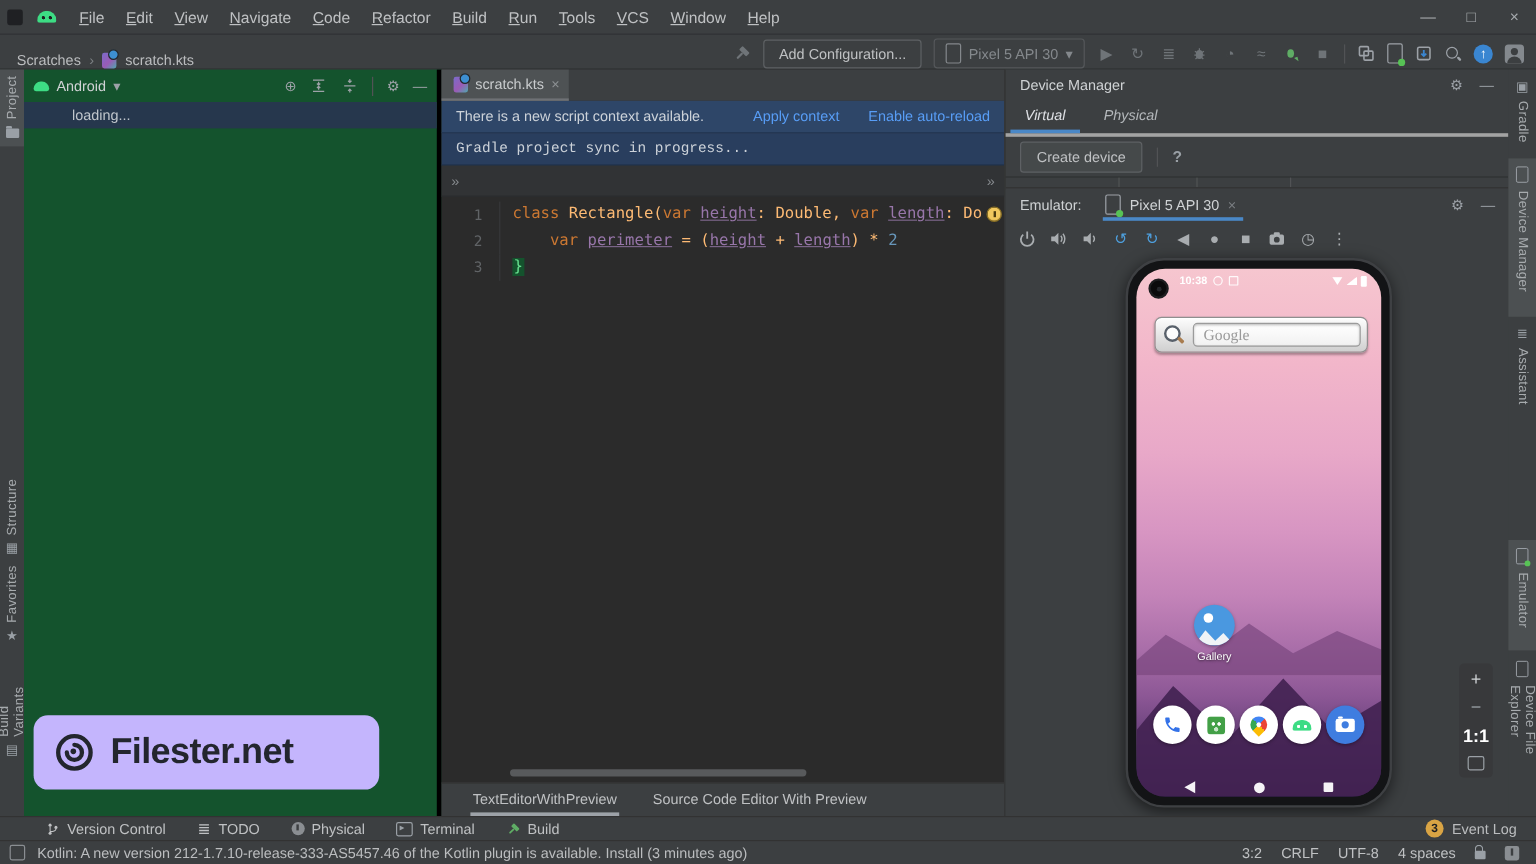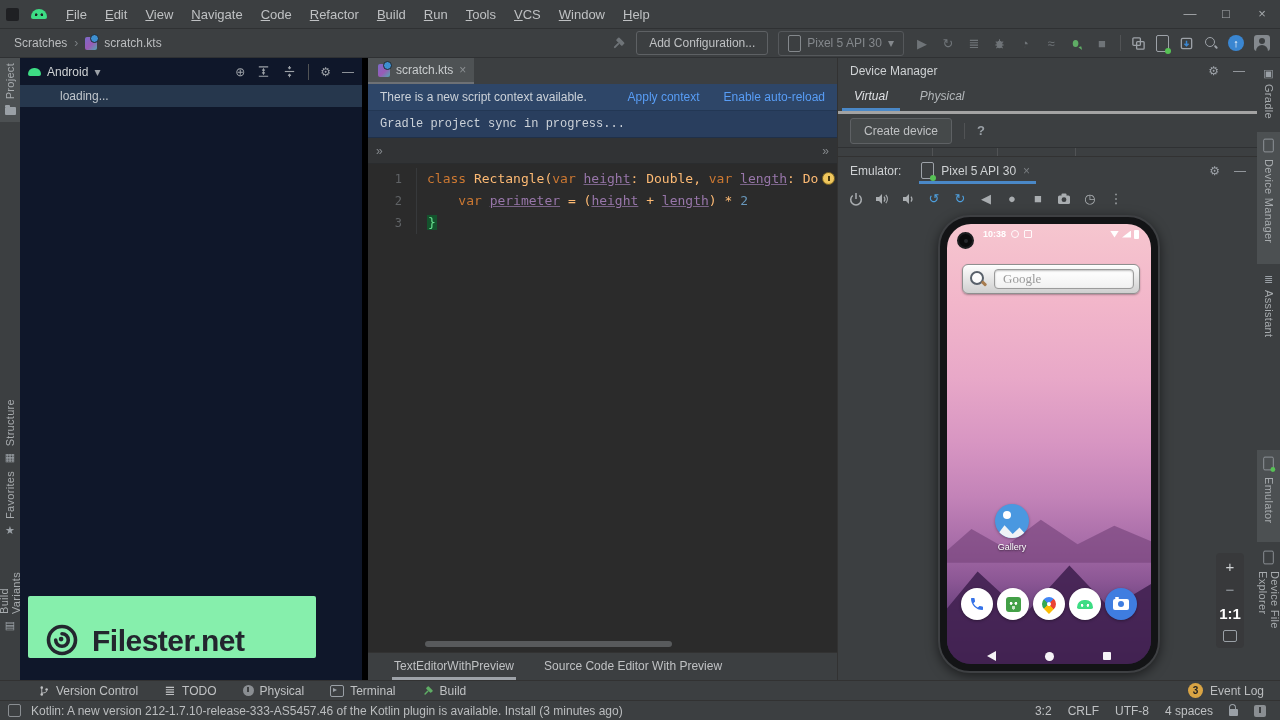--- a/index.html
+++ b/index.html
@@ -13,21 +13,21 @@
   .droid{width:16px;height:10px;background:#3ddc84;border-radius:8px 8px 2px 2px;margin:0 10px 0 6px;
     background-image:radial-gradient(circle at 32% 58%,#1e1f22 1.2px,transparent 1.6px),
                      radial-gradient(circle at 68% 58%,#1e1f22 1.2px,transparent 1.6px);}
   .menu-item{display:inline-block;padding:3px 9px;font-size:13px;color:#bfc1c3;cursor:default;}
   .menu-item::first-letter{text-decoration:underline;}
   .win-controls{margin-left:auto;display:flex;}
   .win-btn{width:36px;text-align:center;color:#a7abae;font-size:13px;line-height:28px;}
 
   
   .toolbar{position:absolute;left:0;top:29px;width:1280px;height:29px;background:#3c3f41;
-    border-bottom:1px solid #2f3133;display:flex;align-items:center;box-sizing:border-box;}
+    border-bottom:1px solid #2f3133;display:flex;align-items:flex-end;box-sizing:border-box;}
   .crumbs{display:flex;align-items:center;gap:7px;padding-left:14px;}
   .crumb-sep{color:#7c8084;}
   .kts-icon{width:12px;height:13px;border-radius:2px;position:relative;
     background:linear-gradient(135deg,#7a6bc9 0%,#9a5bb5 55%,#4fa8af 100%);}
   .kts-icon::after{content:"";position:absolute;right:-2px;top:-3px;width:7px;height:7px;border-radius:50%;
     background:#3d8fd1;border:1px solid #23272b;}
   .tb-right{margin-left:auto;display:flex;align-items:center;gap:10px;padding-right:10px;}
   .tb-btn{border:1px solid #5e6164;border-radius:3px;padding:4px 12px;color:#bfc1c3;background:transparent;}
   .tb-device{border:1px solid #55585b;border-radius:3px;padding:3px 9px;display:flex;align-items:center;gap:6px;color:#84888c;}
   .ic{width:15px;height:15px;display:inline-block;vertical-align:middle;}
@@ -52,21 +52,21 @@
   .stripe-right{position:absolute;left:1257px;top:0;width:23px;height:622px;background:#3c3f41;}
   .stripe-item{position:absolute;left:0;width:100%;display:flex;flex-direction:column;align-items:center;gap:5px;padding:5px 0;box-sizing:border-box;}
   .stripe-item.active{background:#4c5052;}
   .vlabel{writing-mode:vertical-rl;font-size:11px;color:#a7abae;letter-spacing:.3px;}
   .stripe-left .vlabel{transform:rotate(180deg);}
   .s-ic{font-size:11px;color:#9aa0a6;line-height:12px;}
   .folder-ic{width:11px;height:8px;background:#9aa0a6;border-radius:1px;position:relative;margin-top:3px;}
   .folder-ic::before{content:"";position:absolute;top:-2px;left:0;width:5px;height:2px;background:#9aa0a6;border-radius:1px 1px 0 0;}
 
   
-  .project{position:absolute;left:20px;top:0;width:348px;height:622px;background:#0f172a;border-right:6px solid #000000;box-sizing:border-box;}
+  .project{position:absolute;left:20px;top:0;width:348px;height:622px;background:#14532d;border-right:4px solid #000000;box-sizing:border-box;}
   .proj-head{height:27px;display:flex;align-items:center;padding:0 8px;gap:6px;}
   .proj-head .droid2{width:13px;height:8px;background:#3ddc84;border-radius:6px 6px 2px 2px;}
   .proj-title{color:#cfd2d4;}
   .proj-icons{margin-left:auto;display:flex;align-items:center;gap:11px;color:#9da2a8;}
   .loading-row{height:22px;background:#26374d;color:#c0c6cc;display:flex;align-items:center;padding-left:40px;}
 
   
   .editor{position:absolute;left:368px;top:0;width:469px;height:622px;background:#2b2b2b;}
   .ed-tabs{height:26px;background:#3c3f41;display:flex;align-items:flex-end;}
   .ed-tab{height:26px;display:flex;align-items:center;gap:6px;padding:0 8px 0 10px;background:#4e5254;
@@ -192,22 +192,22 @@
   .statusbar{position:absolute;left:0;top:700px;width:1280px;height:20px;background:#3c3f41;border-top:1px solid #323232;
     display:flex;align-items:center;box-sizing:border-box;padding:0 14px 0 8px;}
   .sb-ic{width:11px;height:11px;border:1.5px solid #8a8e92;border-radius:2px;margin-right:10px;}
   .sb-right{margin-left:auto;display:flex;align-items:center;gap:16px;color:#bfc1c3;}
   .lock-ic{width:9px;height:7px;background:#9aa0a6;border-radius:1px;position:relative;margin-top:4px;}
   .lock-ic::before{content:"";position:absolute;left:0px;top:-5px;width:5px;height:5px;border:1.5px solid #9aa0a6;border-bottom:none;border-radius:4px 4px 0 0;}
   .notif-ic{width:12px;height:12px;border-radius:2px;background:#8a8e92;position:relative;}
   .notif-ic::after{content:"";position:absolute;left:5px;top:2px;width:2px;height:6px;background:#3c3f41;}
 
   
-  .watermark{position:absolute;left:28px;top:596px;width:288px;height:62px;background:#86efac;border-radius:2px;
-    display:flex;align-items:flex-end;gap:12px;padding-left:16px;box-sizing:border-box;z-index:9;}
+  .watermark{position:absolute;left:28px;top:596px;width:288px;height:62px;background:#c4b5fd;border-radius:12px;
+    display:flex;align-items:center;gap:12px;padding-left:16px;box-sizing:border-box;z-index:9;}
   .wm-text{font-size:30px;font-weight:800;color:#23262e;letter-spacing:-.5px;}
 </style>
 </head>
 <body>
 
 <div class="app">
 
   <div class="menubar">
     <span class="win-icon"></span>
     <span class="droid"></span>

